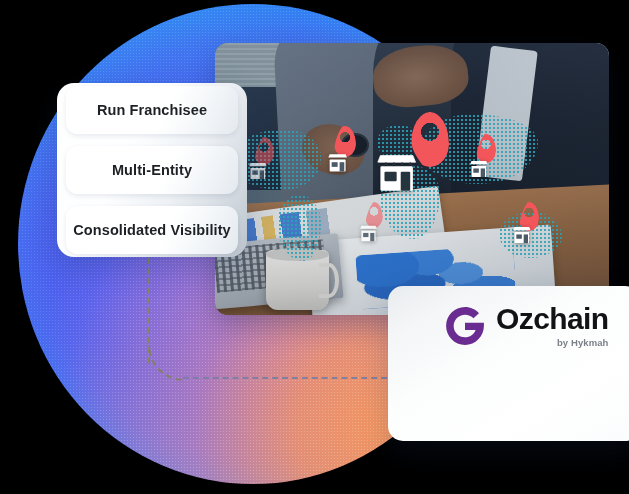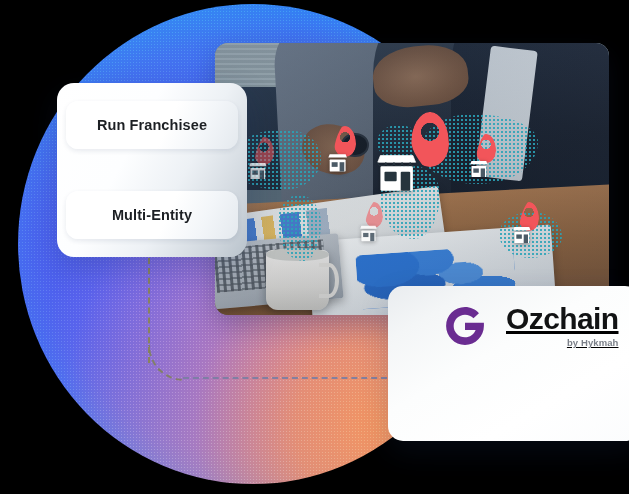--- a/index.html
+++ b/index.html
@@ -226,40 +226,40 @@
     position:absolute; color:#fff;
   }
   .store svg{ display:block; width:100%; height:100%; filter:drop-shadow(0 1px 2px rgba(0,0,0,.35)); }
 
   
   .pill-stack{
     position:absolute; left:57px; top:83px; width:190px; height:174px;
     border-radius:17px;
     background:linear-gradient(118deg,#ffffff 0%,#fdfeff 38%,#edf1f5 62%,#cfd6dd 86%,#b8c2cb 100%);
     box-shadow:0 12px 30px rgba(25,45,90,.22);
-    padding:18px 9px; display:flex; flex-direction:column; justify-content:space-between;
+    padding:3px 9px; display:flex; flex-direction:column; justify-content:space-between;
   }
   .pill{
     height:48px; border-radius:12px;
     background:linear-gradient(115deg,#ffffff 0%, #ffffff 58%, #f3f6f9 78%, #e4e9ee 100%);
     display:flex; align-items:center; justify-content:center;
     box-shadow:0 2px 5px rgba(30,50,90,.10);
     font-size:14.5px; font-weight:700; color:#1d2024; letter-spacing:.1px;
     white-space:nowrap;
   }
 
   
   .oz-card{
     position:absolute; left:388px; top:286px; width:252px; height:155px;
     border-radius:15px;
     background:linear-gradient(150deg,#e9ecef 0%, #f4f6f7 18%, #fcfdfd 42%, #ffffff 70%, #fbfcfd 100%);
     box-shadow:0 12px 30px rgba(25,45,90,.20);
     padding:18px 22px 16px 22px;
   }
-  .oz-logo-row{ display:flex; align-items:center; gap:20px; padding-left:34px;text-decoration:underline; }
+  .oz-logo-row{ display:flex; align-items:center; gap:10px; padding-left:34px; }
   .oz-mark{ width:42px; height:42px; flex:0 0 42px; }
   .oz-mark svg{ display:block; width:100%; height:100%; }
   .oz-names{ display:flex; flex-direction:column; align-items:flex-end; }
   .oz-title{
     font-size:30px; font-weight:700; color:#121314; letter-spacing:-.6px; line-height:1;
   }
   .oz-sub{ font-size:9.5px; font-weight:700; color:#7b8089; margin-top:3px; letter-spacing:.1px; }
   .oz-badge{
     margin-top:17px; margin-left:4px; width:212px; height:56px; border-radius:11px;
     background:linear-gradient(120deg,#eeeff8 0%, #f1f2f9 50%, #eff0f8 100%);
@@ -390,20 +390,23 @@
     </div>
   </div>
 
   <div class="pill-stack">
     <div class="pill">
       <span>Run Franchisee</span>
     </div>
     <div class="pill">
       <span>Multi-Entity</span>
     </div>
+    <div class="pill">
+      <span>Consolidated Visibility</span>
+    </div>
   </div>
 
   <div class="oz-card">
     <div class="oz-logo-row">
       <div class="oz-mark">
         <svg viewBox="0 0 100 100">
           <path d="M95 50c0 24.9-20.1 45-45 45S5 74.9 5 50 25.1 5 50 5c13.2 0 25 5.7 33.2 14.7l-13 11.9C65 26.3 57.9 23 50 23c-14.9 0-27 12.1-27 27s12.1 27 27 27c11.6 0 21.5-7.3 25.3-17.6H50V42h45c0 2.6 0 5.3 0 8z" fill="#6A2C91"></path>
           <path d="M50 59.4h25.3c1-2.9 1.6-6.1 1.6-9.4l-26.9 9.4z" fill="#6A2C91"></path>
         </svg>
       </div>

